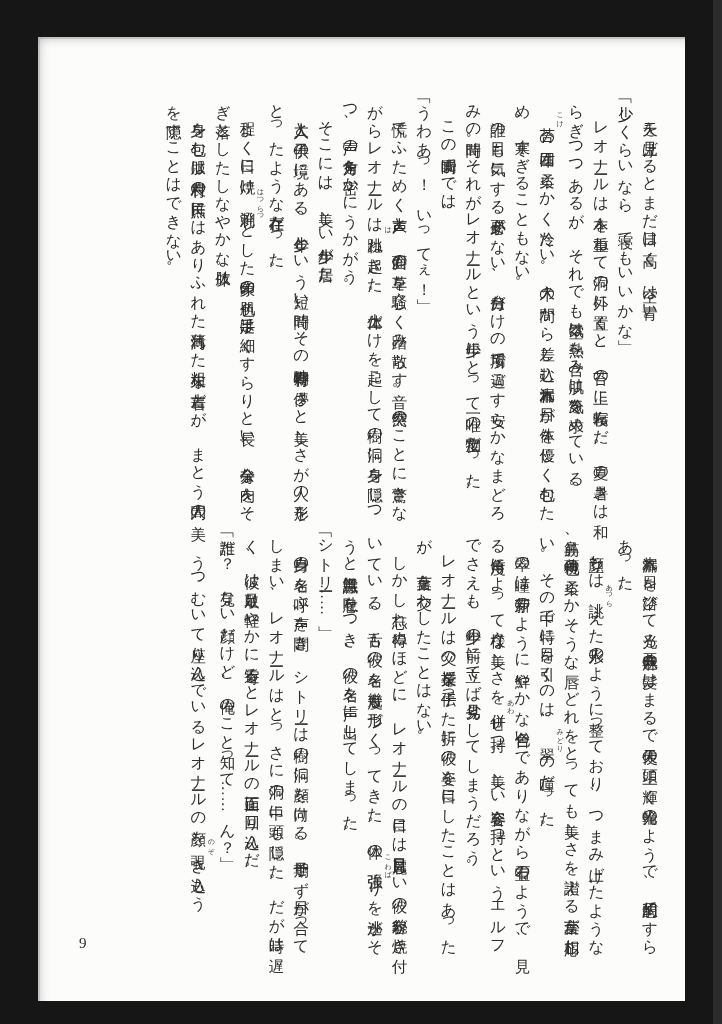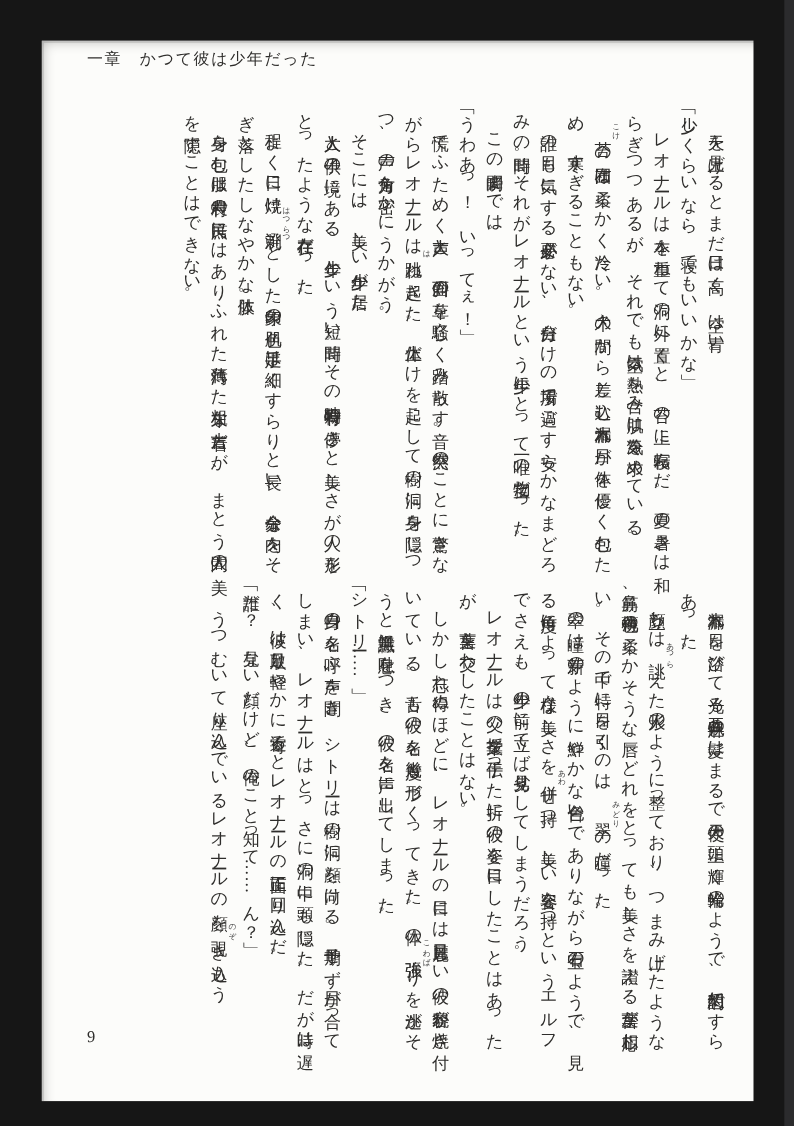--- a/index.html
+++ b/index.html
@@ -73,21 +73,20 @@
     top: 898px;
     font-size: 15px;
     color: var(--ink, #2e2d2b);
   }
 </style>
 </head>
 <body>
 
 <div class="frame">
   <div class="paper">
-    <div class="running-head">一章　かつて彼は少年だった</div>
 
     <div class="vblock upper">
         <p>　天を見上げるとまだ日は高く、空は青い。</p>
         <p>「少しくらいなら、寝てもいいかな」</p>
         <p>　レオナールは本を重ねて洞の外に置くと、苔の上に寝転んだ。夏の暑さは和らぎつつあるが、それでも空気は熱を含み肌は冷気を求めている。</p>
         <p>　<ruby>苔<rt>こけ</rt></ruby>の布団は柔らかく冷たい。木々の間から差し込む木漏れ目が体を優しく包むため、寒すぎることもない。</p>
         <p>　誰の目も気にする必要がない、自分だけの場所で過ごす安らかなまどろみの時間。それがレオナールという少年にとって唯一の宝物だった。</p>
         <p>　この瞬間までは。</p>
         <p>「うわあっ！　いってぇ！」</p>
         <p>　慌てふためく大声と、斜面の草を騒々しく踏み散らす音。突然のことに驚きながらレオナールは<ruby>跳<rt>は</rt></ruby>ね起きた。上体だけを起こして樹の洞に身を隠しつつ、声の方角を密かにうかがう。</p>

